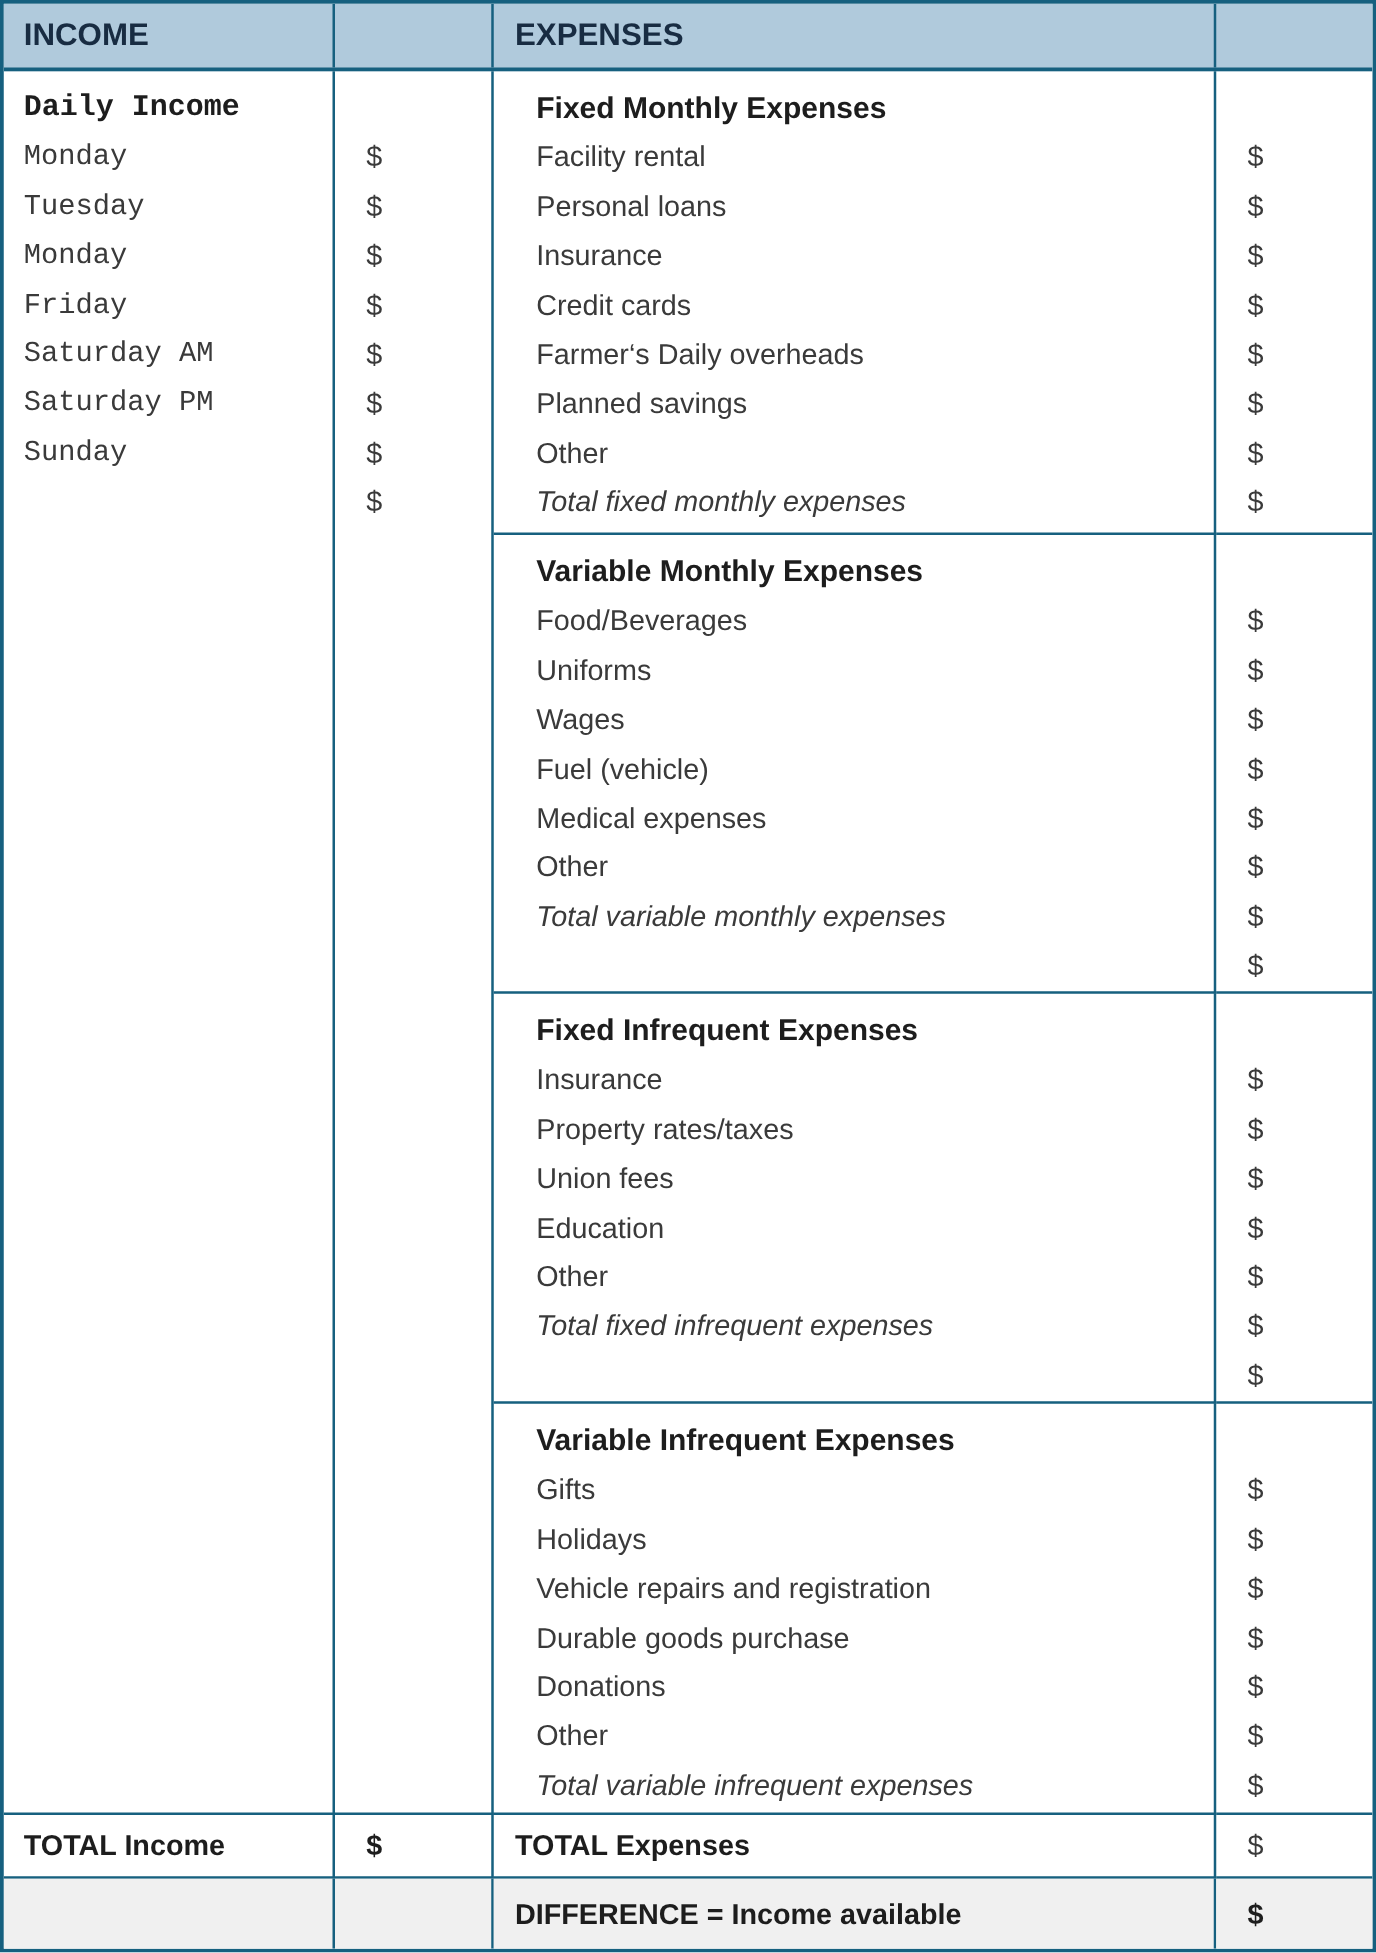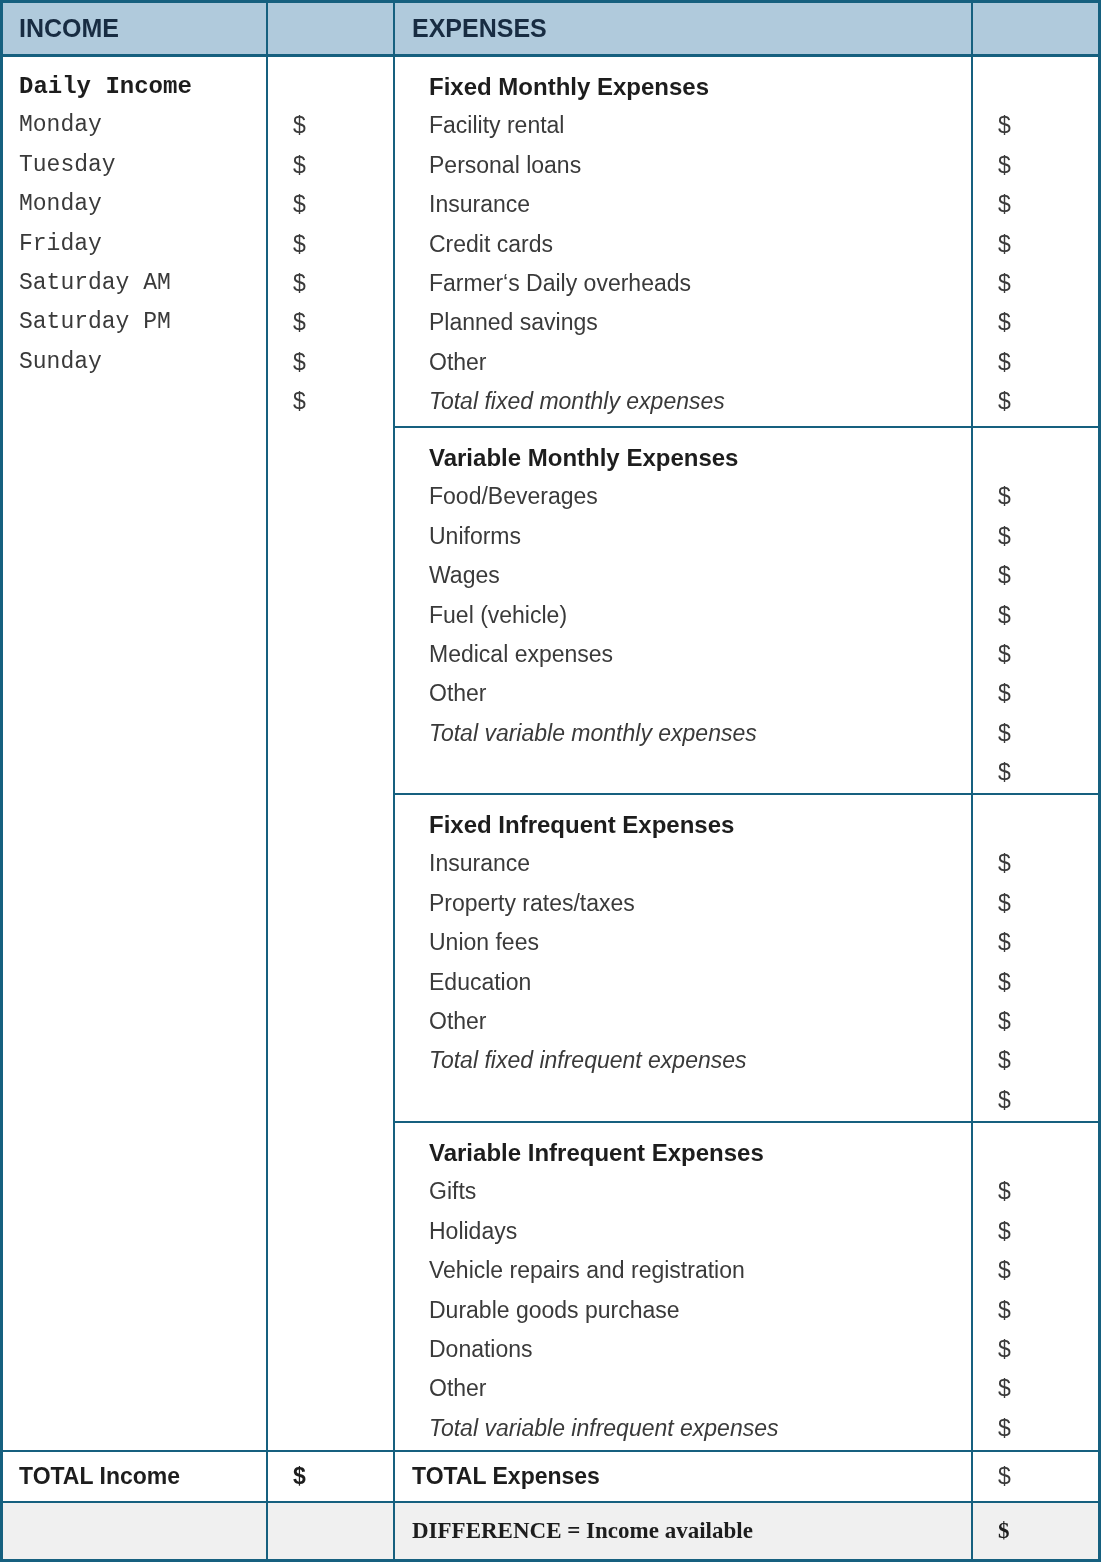--- a/index.html
+++ b/index.html
@@ -88,21 +88,20 @@
   .diff-row{
     display:grid;
     grid-template-columns:265px 127px 578px 125px;
     height:56px;
   }
   .diff-row .tcell{
     display:flex;align-items:center;
     border-right:2px solid var(--border);
     background:var(--shaded-row-bg);
     font-size:23px;
-    font-family:Liberation Serif, serif;
   }
   .diff-row .tcell:last-child{border-right:none;}
   .tcell.c1{padding-left:16px;}
   .tcell.c2{padding-left:25px;}
   .tcell.c3{padding-left:17px;}
   .tcell.c4{padding-left:25px;}
   .bold{font-weight:bold;color:var(--strong-text);font-size:24px;}
   .bold-dollar{font-weight:bold;color:var(--strong-text);}
 </style>
 </head>

